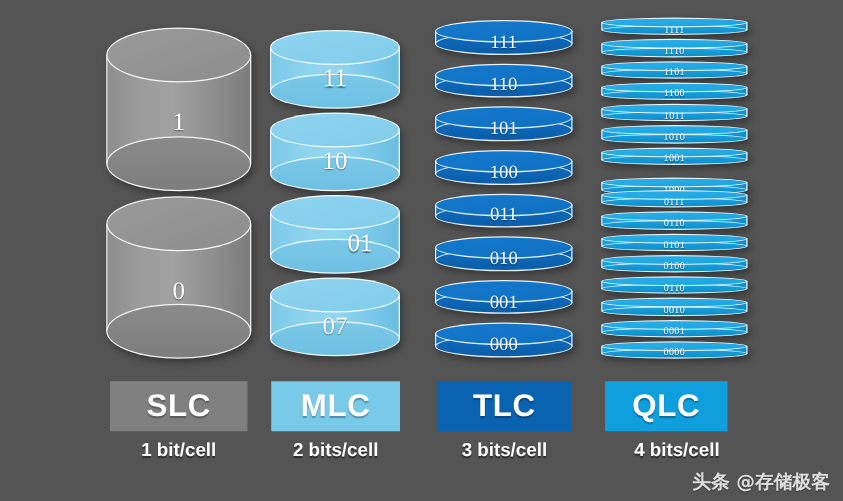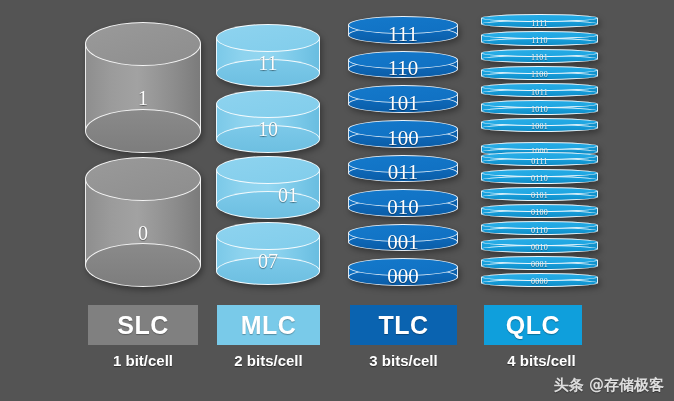--- a/index.html
+++ b/index.html
@@ -72,21 +72,21 @@
   
   .mlc-cyl .body { background: linear-gradient(to right, #7bc9e8 0%, #8ed3ee 25%, #93d6f0 50%, #79c8e8 80%, #69bde0 100%); }
   .mlc-cyl .top { background: linear-gradient(to bottom right, #8ed3ef, #81cdeb); }
   .mlc-cyl .bottom { background: linear-gradient(to bottom, #7cc9e9, #6dbfe1); }
   .mlc-cyl .lbl { font-size: 20px; }
 
   
   .tlc-cyl .body { background: linear-gradient(to right, #0f6fc0 0%, #1277c9 25%, #1379cb 50%, #0e6cbd 80%, #0a5ea9 100%); }
   .tlc-cyl .top { background: linear-gradient(to bottom right, #1479cb, #1070c2); }
   .tlc-cyl .bottom { background: linear-gradient(to bottom, #0f6cbe, #0a5da8); }
-  .tlc-cyl .lbl { font-size: 21px; }
+  .tlc-cyl .lbl { font-size: 15px; }
 
   
   .qlc-cyl .body { background: linear-gradient(to right, #169fdc 0%, #23a9e3 25%, #27ade6 50%, #169fdc 80%, #0f8fc9 100%); }
   .qlc-cyl .top { background: linear-gradient(to bottom right, #2aaee7, #1ca4e0); }
   .qlc-cyl .bottom { background: linear-gradient(to bottom, #18a0dd, #0f8ec8); }
   .qlc-cyl .lbl { font-size: 8px; letter-spacing: 0.3px; }
 
   
   .chip {
     position: absolute;

